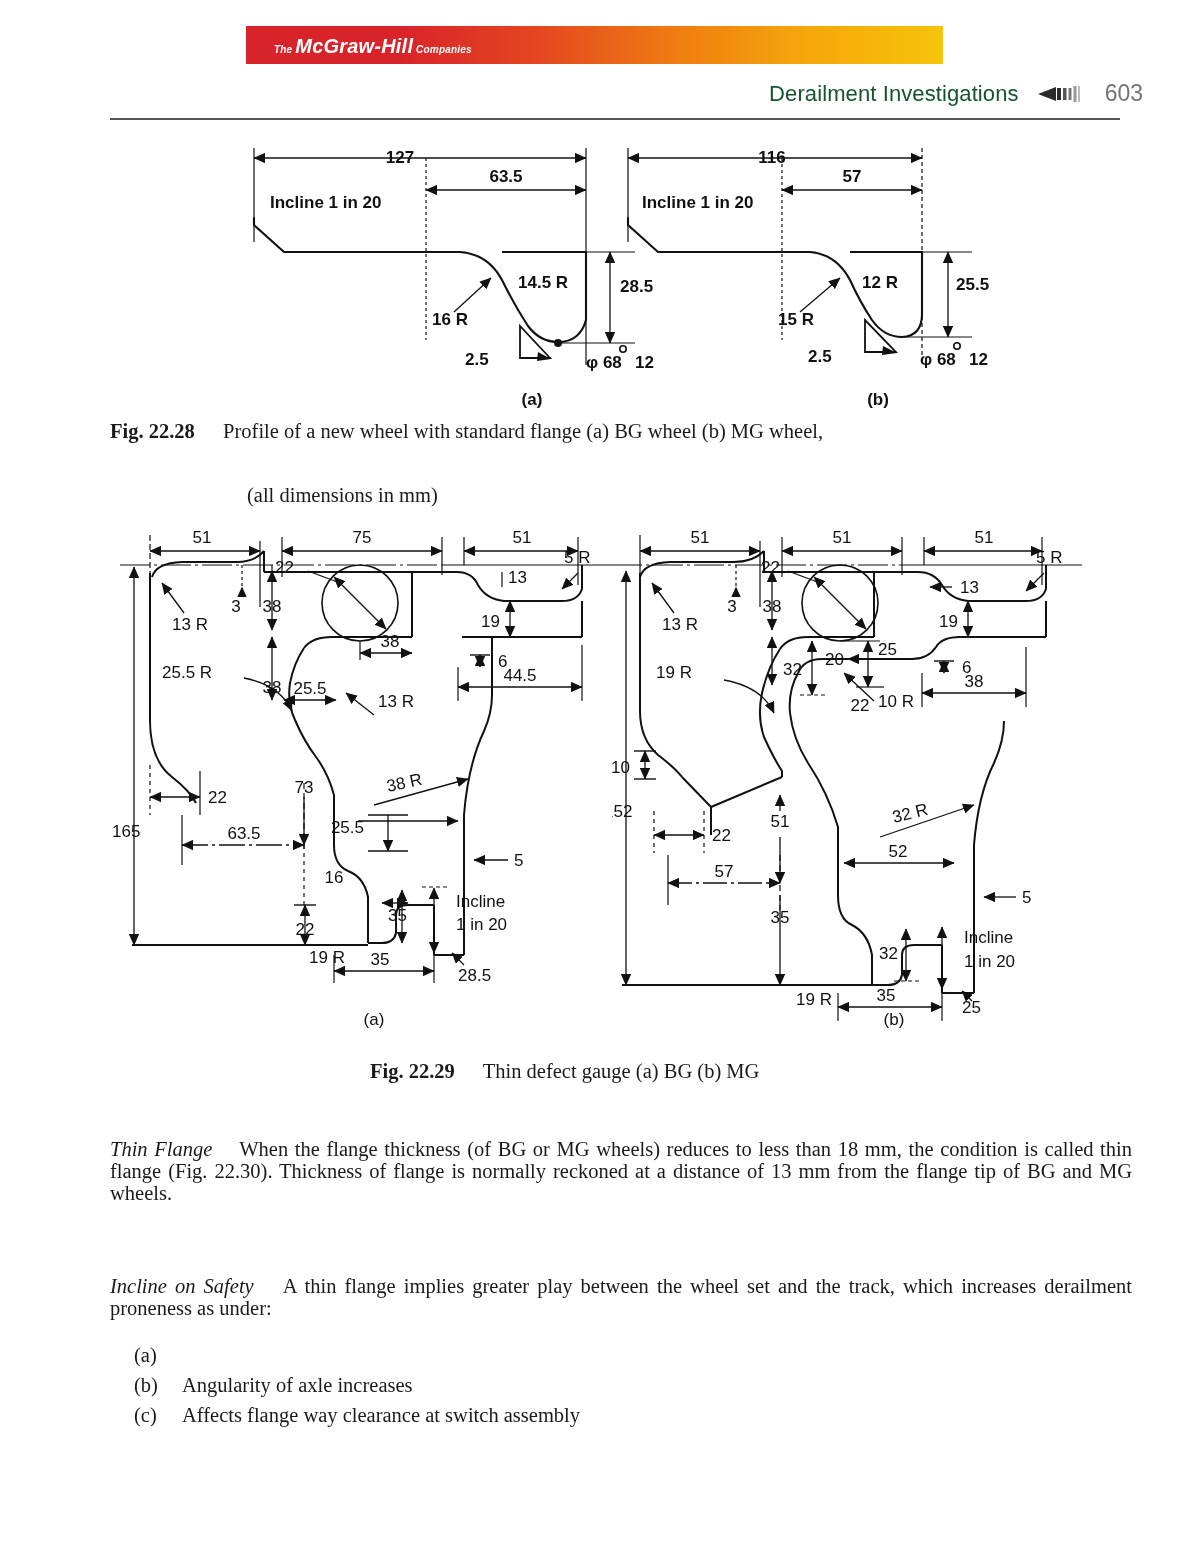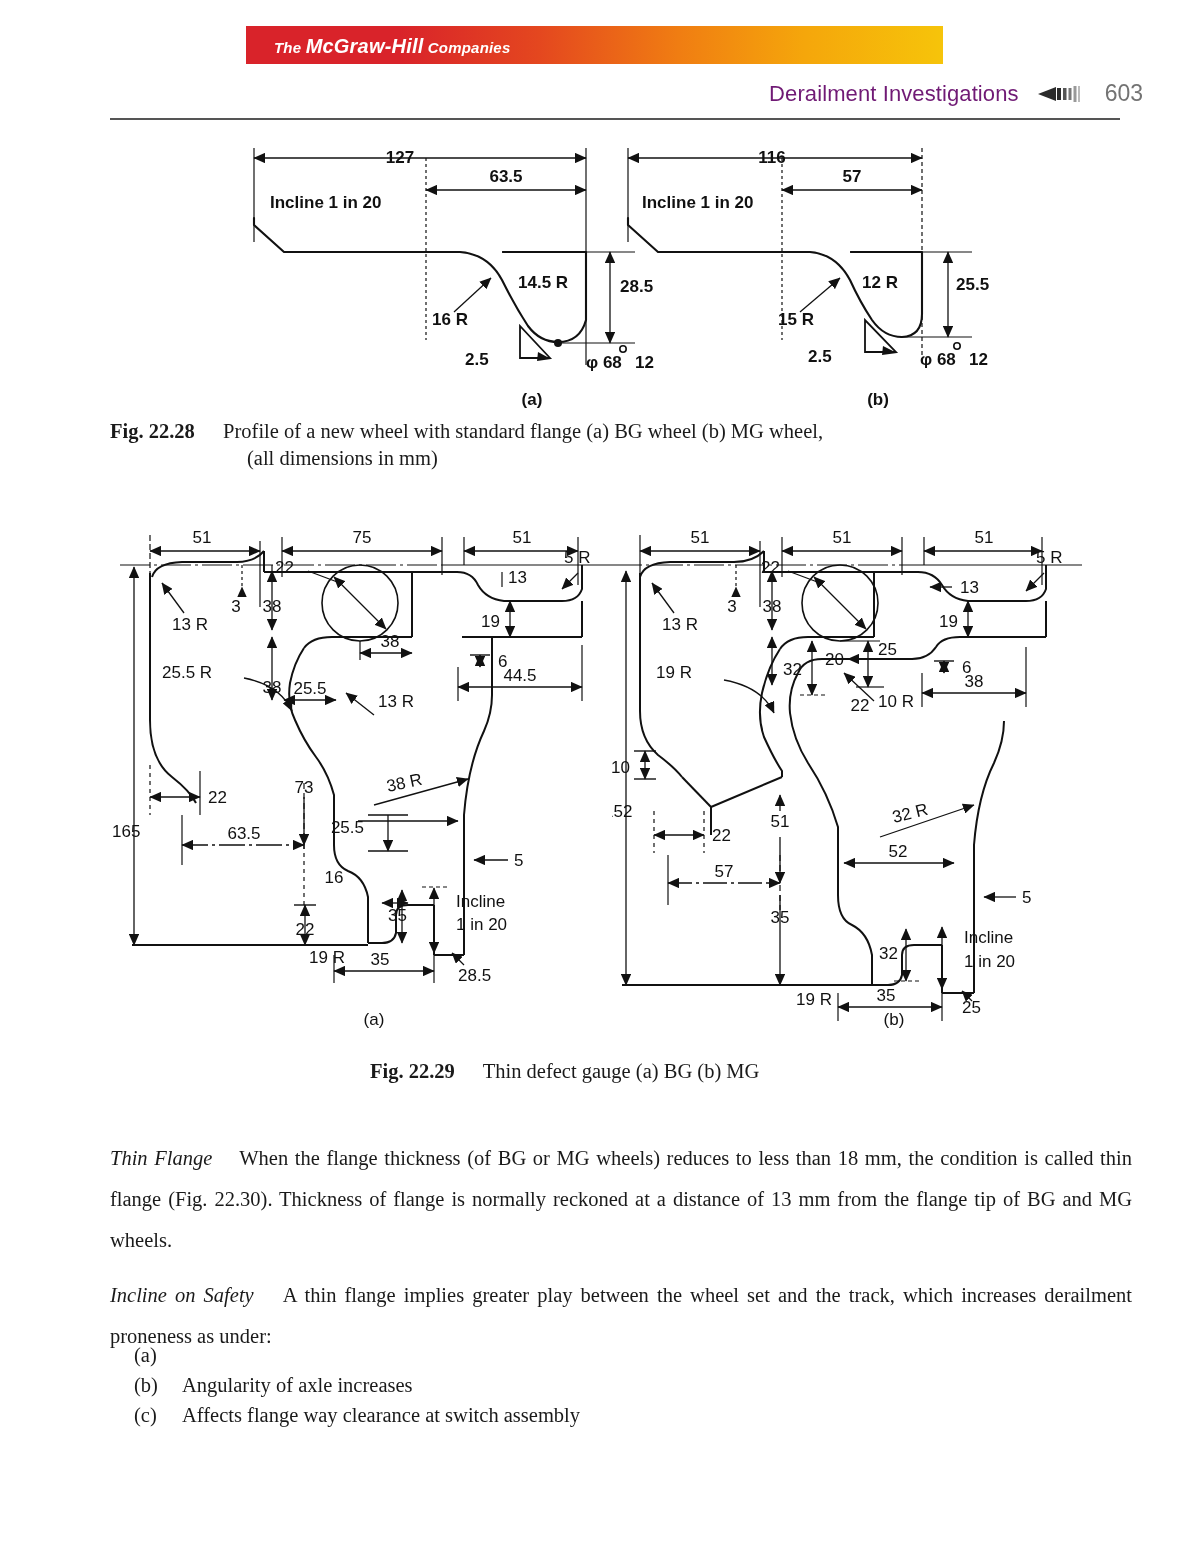--- a/index.html
+++ b/index.html
@@ -33,34 +33,34 @@
     top: 9px;
     color: #ffffff;
     font-family: "Liberation Sans", sans-serif;
     font-size: 14px;
     font-weight: bold;
     font-style: italic;
     letter-spacing: .2px;
     white-space: nowrap;
   }
   #mcgraw-logo-text .big { font-size: 20px; }
-  #mcgraw-logo-text .small { font-size: 15px; }
+  #mcgraw-logo-text .small { font-size: 10px; }
 
   #running-head {
     position: absolute;
     right: 57px;
     top: 80px;
     display: flex;
     align-items: center;
     gap: 17px;
     font-family: "Liberation Sans", sans-serif;
   }
   #running-head-title {
     font-size: 22px;
-    color: #701a75;
+    color: #14532d;
     letter-spacing: .1px;
     white-space: nowrap;
   }
   #page-number {
     font-size: 23px;
     color: #737373;
   }
   .arrow-mark { display:block; }
 
   #header-rule {
@@ -82,21 +82,21 @@
     line-height: 27px;
     color: #1a1a1a;
   }
   .fig-caption b { font-family: "Liberation Serif", serif; font-weight: bold; }
 
   
   .body-para {
     position: absolute;
     font-family: "Liberation Serif", serif;
     font-size: 20.5px;
-    line-height: 41px;
+    line-height: 22px;
     color: #1a1a1a;
     text-align: justify;
   }
   .lead-term { font-style: italic; }
 
   .list-block { position: absolute; }
   .list-row {
     display: flex;
     font-family: "Liberation Serif", serif;
     font-size: 20.5px;
@@ -205,21 +205,21 @@
     <circle cx="747" cy="216" r="3.2" stroke-width="1.6"></circle>
     <text x="759" y="235" font-size="17" font-weight="bold" fill="#111" stroke="none">12</text>
     <text x="668" y="275" font-size="17" font-weight="bold" fill="#111" stroke="none" text-anchor="middle">(b)</text>
   </g>
 </svg>
 
 <div class="fig-caption" style="left:110px; top:418px; width:930px;">
   <b>Fig. 22.28</b>
   <span style="display:inline-block;width:18px"></span>
   <span>Profile of a new wheel with standard flange (a) BG wheel (b) MG wheel,</span>
-  <div style="margin-left:137px;">(all dimensions in mm)</div>
+  <div style="margin-left:137px;margin-top:37px;">(all dimensions in mm)</div>
 </div>
 
 <svg class="figure-svg" style="left:112px; top:515px;" width="520" height="520" viewBox="0 0 520 520">
   <g stroke="#111" fill="none" stroke-width="1.5" font-family="Liberation Sans, sans-serif">
 
     <path d="M38 20 L38 70" stroke-width="1.2" stroke-dasharray="6,3"></path>
     <path d="M148 26 L148 92" stroke-width="1.2"></path>
     <path d="M170 22 L170 62" stroke-width="1.2"></path>
     <path d="M330 22 L330 60" stroke-width="1.2"></path>
     <path d="M352 22 L352 50" stroke-width="1.2"></path>

